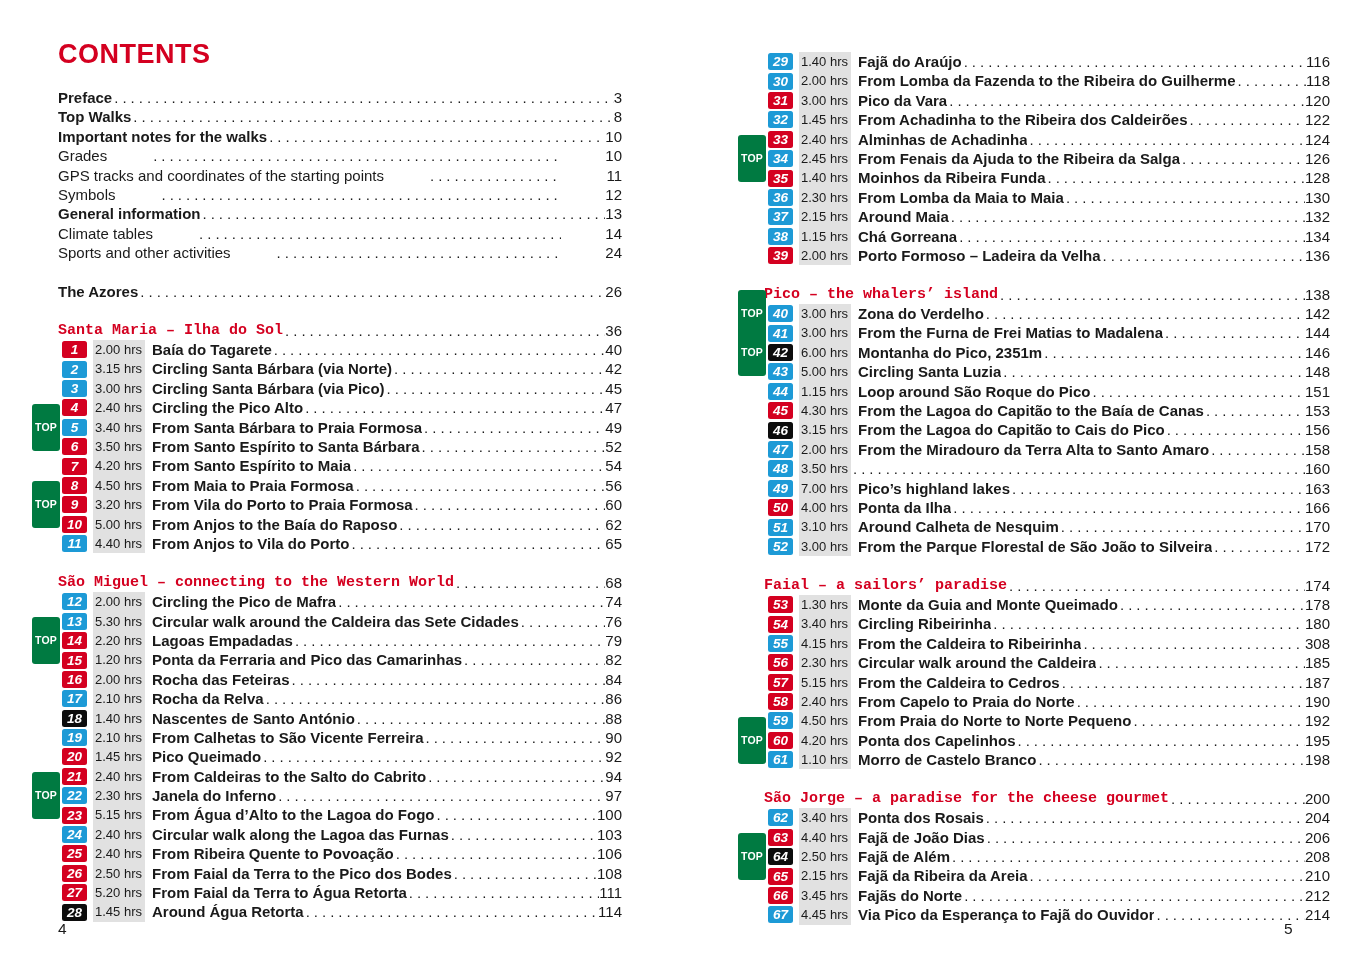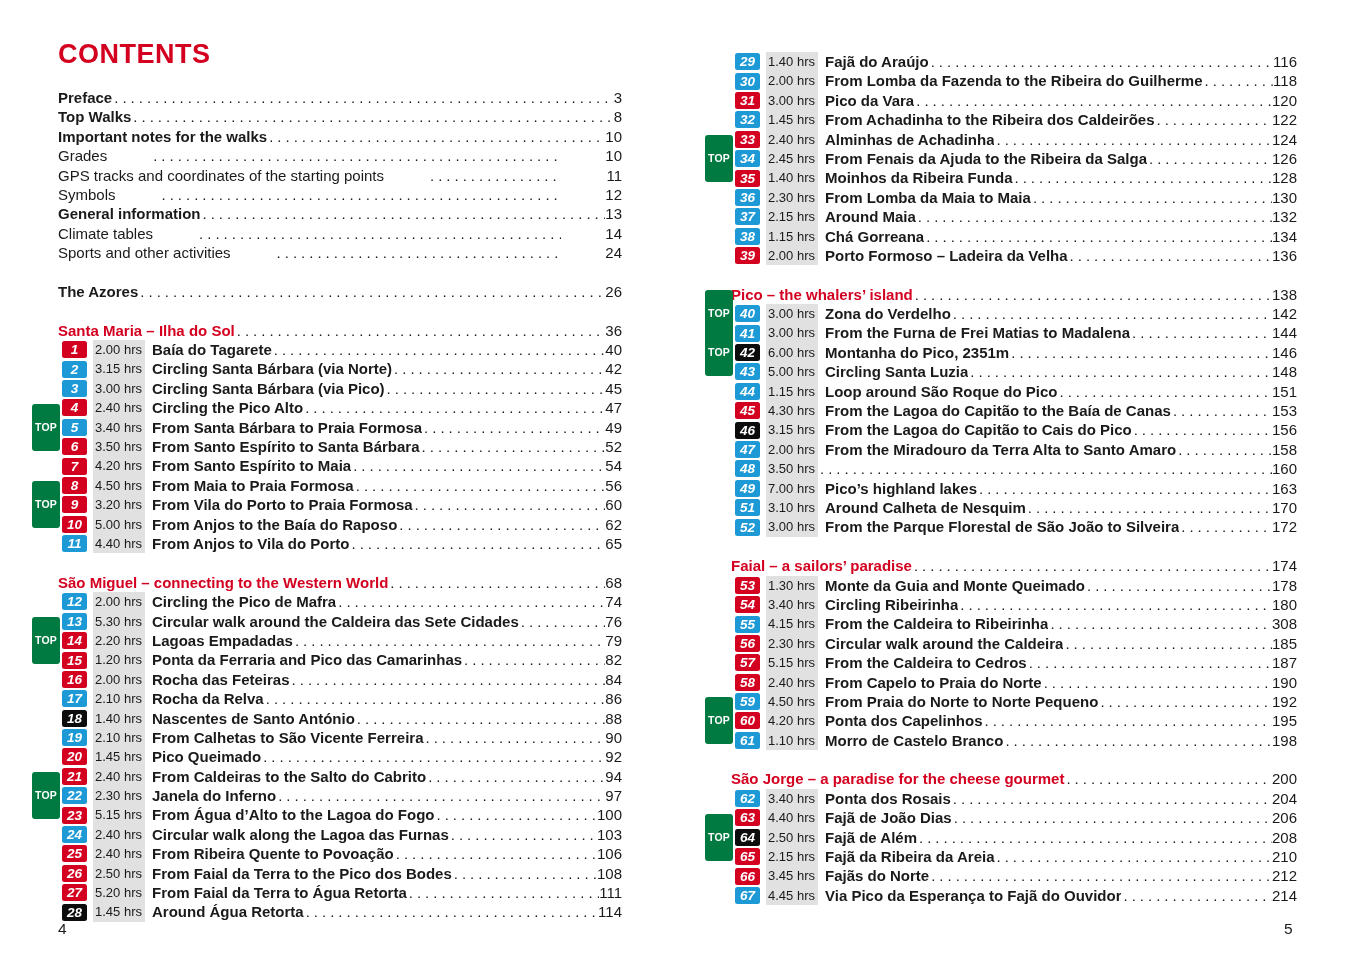--- a/index.html
+++ b/index.html
@@ -6,38 +6,38 @@
     --red:#d40020; --blue:#1d9ad6; --black:#0c0c0c; --green:#007a41;
     --chip:#e1e1e1; --ink:#1a1a1a;
   }
   html,body{margin:0;padding:0;}
   body{
     width:1359px;height:969px;background:#ffffff;position:relative;overflow:hidden;
     font-family:"Liberation Sans", sans-serif;color:var(--ink);
   }
   .page{position:absolute;top:40px;}
   #page-left{left:32px;width:590px;}
-  #page-right{left:705px;width:592px;top:52px;}
+  #page-right{left:738px;width:592px;top:52px;}
 
   h1.contents{
     margin:0 0 20px 26px;font-size:27px;line-height:28px;font-weight:bold;
     color:var(--red);letter-spacing:.5px;
   }
 
   .row{display:flex;align-items:center;height:19.4px;font-size:15px;line-height:19.4px;}
   .fm-row{margin-left:26px;}
   .fm-row.sub{gap:44px;}
   .bold{font-weight:bold;}
   .label{white-space:nowrap;}
   .azores-row{margin-top:19.4px;justify-content:flex-end;}
 
   .section{margin-top:19.4px;}
   #page-right .section:first-child{margin-top:0;}
   .sec-row{margin-left:26px;}
-  .sec-title{color:var(--red);font-weight:bold;white-space:nowrap;}
+  .sec-title{color:var(--red);font-weight:bold;white-space:nowrap;font-family:Liberation Mono, monospace;}
 
   .top-slot{width:30px;flex:none;display:flex;align-items:center;}
   .top-badge{
     background:var(--green);color:#fff;font-weight:bold;font-size:10.5px;
     line-height:13px;padding:17px 3px;border-radius:3px;letter-spacing:.2px;
   }
   .num-badge{
     flex:none;width:25px;height:17px;border-radius:2.5px;color:#fff;
     font-weight:bold;font-style:italic;font-size:13.5px;line-height:17px;text-align:center;
   }
@@ -547,20 +547,28 @@
         <div class="row walk-row">
           <span class="top-slot"></span>
           <span class="num-badge badge-blue">49</span>
           <span class="time-chip">7.00 hrs</span>
           <span class="walk-title">Pico’s highland lakes</span>
           <span class="leader"></span>
           <span class="pagenum">163</span>
         </div>
         <div class="row walk-row">
           <span class="top-slot"></span>
+          <span class="num-badge badge-red">50</span>
+          <span class="time-chip">4.00 hrs</span>
+          <span class="walk-title">Ponta da Ilha</span>
+          <span class="leader"></span>
+          <span class="pagenum">166</span>
+        </div>
+        <div class="row walk-row">
+          <span class="top-slot"></span>
           <span class="num-badge badge-blue">51</span>
           <span class="time-chip">3.10 hrs</span>
           <span class="walk-title">Around Calheta de Nesquim</span>
           <span class="leader"></span>
           <span class="pagenum">170</span>
         </div>
         <div class="row walk-row">
           <span class="top-slot"></span>
           <span class="num-badge badge-blue">52</span>
           <span class="time-chip">3.00 hrs</span>

